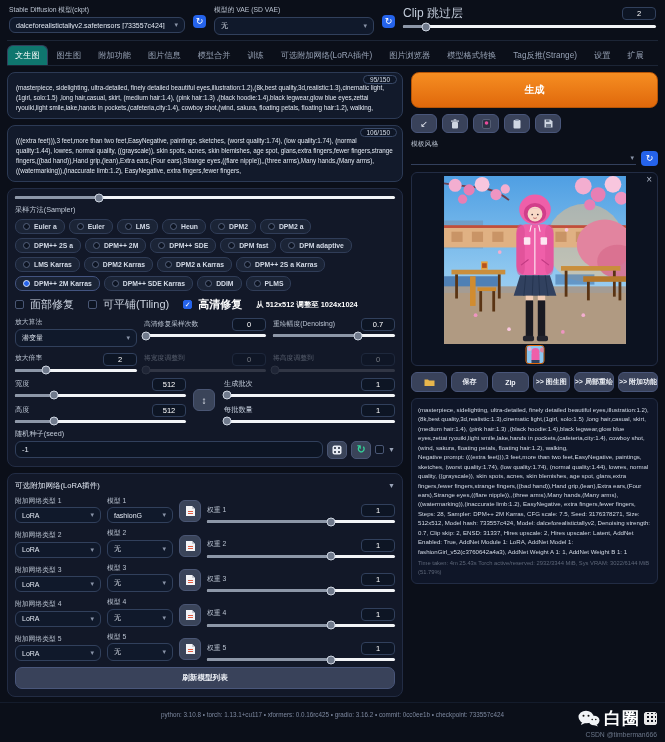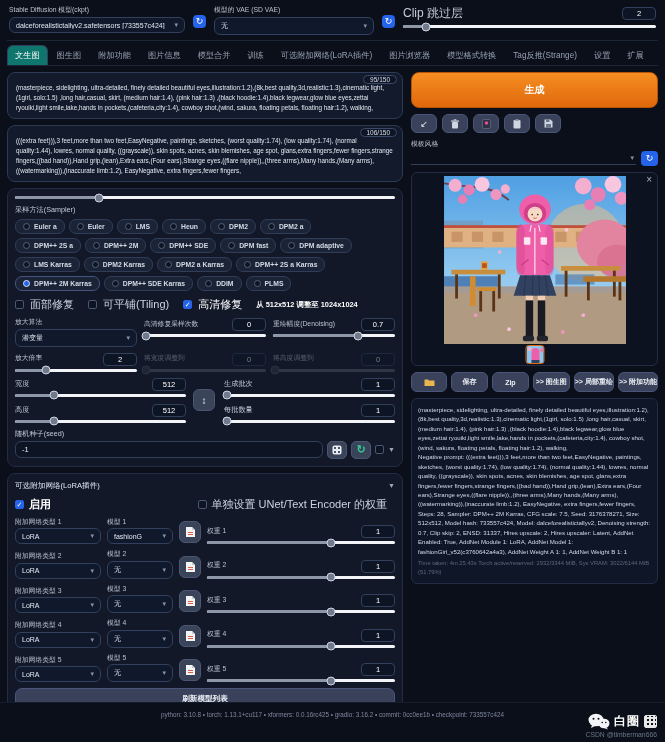--- a/index.html
+++ b/index.html
@@ -92,21 +92,21 @@
   .infobox{background:#0f1628;border:1px solid #222c44;border-radius:6px;padding:6px;font-size:6.1px;line-height:1.55;color:#d3dae6}
   .infobox .perf{color:#5d6activ678;color:#5d6678;font-size:5.8px;margin-top:3px}
 
   
   .footer{position:absolute;left:0;right:0;bottom:0;height:40px;background:#0b0f19;border-top:1px solid #141c2c;text-align:center;padding-top:5px}
   .flinks{font-size:7.8px;color:#dfe5ee}
   .flinks .sep{color:#7a859a;margin:0 4px}
   .fver{font-size:6.3px;color:#7e89a0;margin-top:3px}
   .wm{position:absolute;right:8px;bottom:4px;text-align:right}
   .wmrow{display:flex;align-items:center;gap:4px;justify-content:flex-end}
-  .wm-brand{color:#fff;font-size:12px;font-weight:bold;letter-spacing:1px}
+  .wm-brand{color:#fff;font-size:17px;font-weight:bold;letter-spacing:1px}
   .wm-credit{color:#6b7689;font-size:6.8px;margin-top:1px}
   .qr{width:13px;height:13px;border:1.5px solid #fff;border-radius:2px;background:
       repeating-linear-gradient(0deg,#fff 0 2px,transparent 2px 4px),
       repeating-linear-gradient(90deg,#fff 0 2px,transparent 2px 4px);opacity:.9}
 </style>
 </head>
 <body>
 
 <div class="page">
 
@@ -270,21 +270,21 @@
         </div>
 
         <div class="cbrow">
           <span class="cb"></span>
           <span class="cblab">面部修复</span>
           <span class="cb"></span>
           <span class="cblab">可平铺(Tiling)</span>
           <span class="cb on">
               <span>✓</span>
             </span>
-          <span class="cblab" style="font-weight:normal;color:#fff">高清修复</span>
+          <span class="cblab" style="font-weight:bold;color:#fff">高清修复</span>
           <span class="hires-note">从 512x512 调整至 1024x1024</span>
         </div>
 
         <div class="grid3">
           <div>
             <span class="minilab" style="display:block">放大算法</span>
             <div class="dd" style="margin-top:2px">
               <span>潜变量</span>
               <span class="chev">▾</span>
             </div>
@@ -410,32 +410,20 @@
             <span class="cb"></span>
             <span class="chev-col">▼</span>
           </div>
         </div>
       </div>
 
       <div class="panel">
         <div class="lora-head">
           <span class="lora-title">可选附加网络(LoRA插件)</span>
           <span class="chev-col">▼</span>
-        </div>
-        <div style="display:flex;align-items:center;justify-content:space-between">
-          <span class="lora-en">
-              <span class="cb on">
-                <span>✓</span>
-              </span>
-              <span class="cblab" style="font-weight:bold;color:#fff">启用</span>
-            </span>
-          <span class="lora-en">
-              <span class="cb"></span>
-              <span class="cblab">单独设置 UNet/Text Encoder 的权重</span>
-            </span>
         </div>
 
         <div class="lora-row">
           <div class="lora-type">
               <span class="minilab" style="display:block">附加网络类型 1</span>
               <div class="dd">
                 <span>LoRA</span>
                 <span class="chev">▾</span>
               </div>
             </div>

